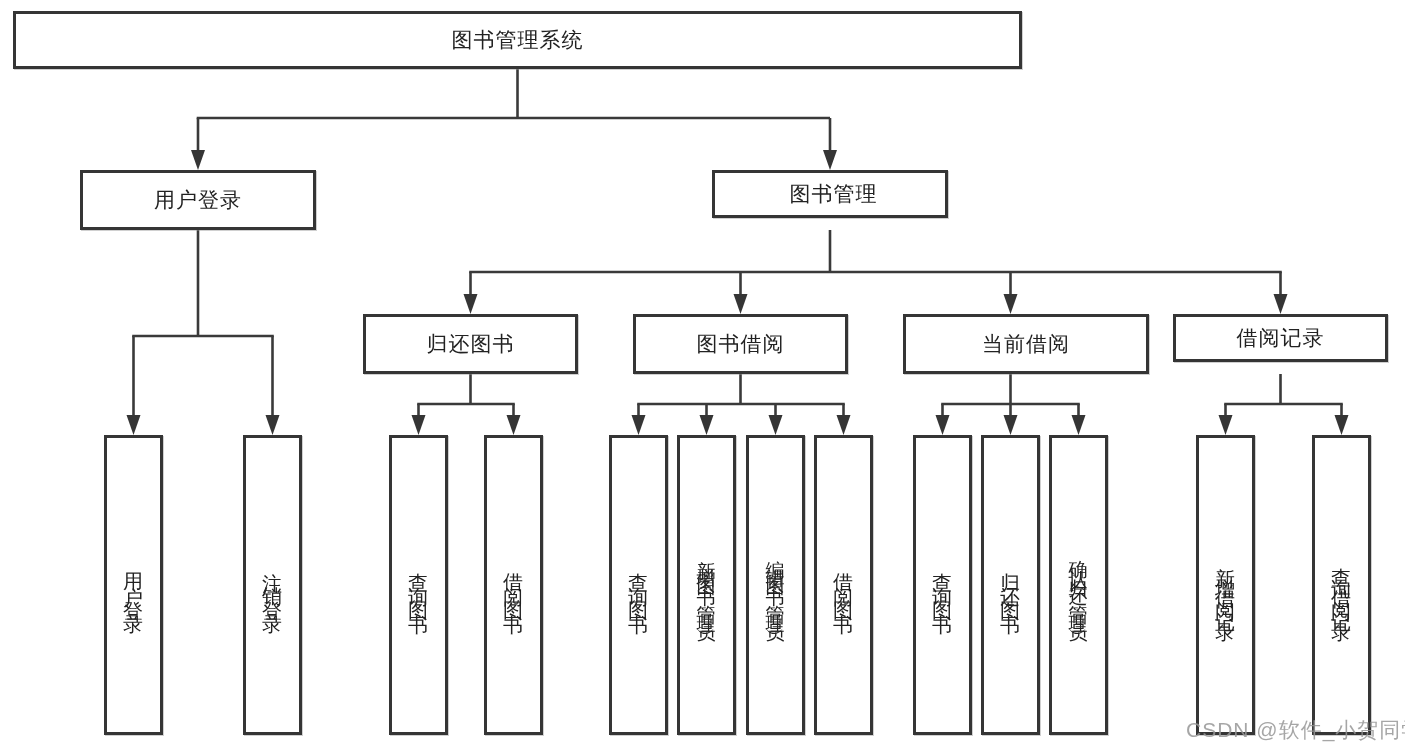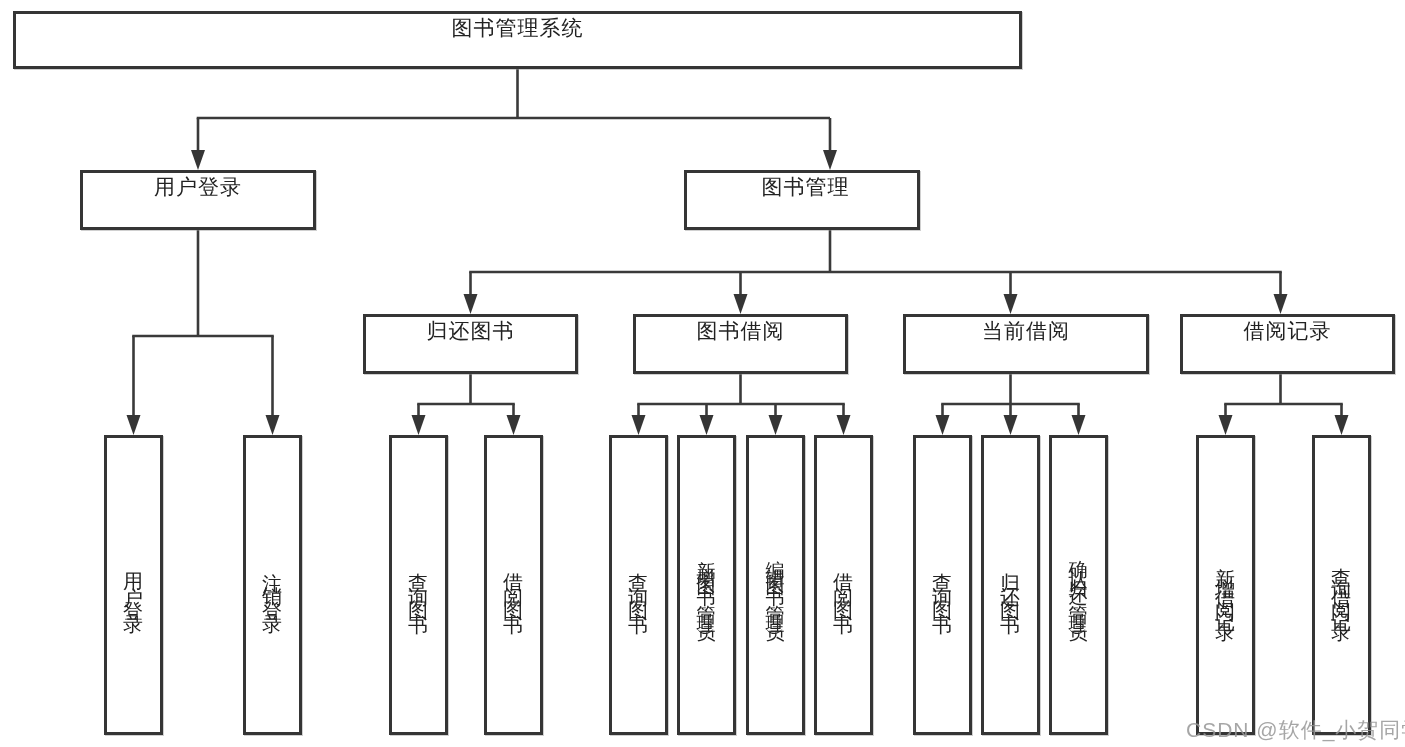--- a/index.html
+++ b/index.html
@@ -4,21 +4,21 @@
 <style>
   html,body{margin:0;padding:0;background:#ffffff;}
   body{font-family:"Liberation Sans","DejaVu Sans",sans-serif;}
   #stage{position:relative;width:1405px;height:747px;background:#ffffff;overflow:hidden;}
   #wires{position:absolute;left:0;top:0;z-index:1;}
   #wires line{stroke:#3a3a3a;stroke-width:2.6;}
   #wires polygon{fill:#353535;}
   .hbox{
     position:absolute;z-index:2;background:#ffffff;
     border:3px solid #353535;box-sizing:border-box;
-    display:flex;align-items:flex-start;justify-content:center;
+    display:flex;align-items:center;justify-content:center;
     font-size:21px;letter-spacing:1px;color:#222222;
     box-shadow:1px 1px 0 rgba(150,150,150,0.45);
   }
   .vbox{
     position:absolute;z-index:2;background:#ffffff;
     border:3px solid #353535;box-sizing:border-box;
     display:flex;align-items:center;justify-content:center;
     box-shadow:1px 1px 0 rgba(150,150,150,0.45);
   }
   .vbox span{
@@ -99,34 +99,34 @@
     <polygon points="1334.5,415 1348.5,415 1341.5,435"></polygon>
   </svg>
 
   <div class="hbox" style="left:13px;top:11px;width:1009px;height:58px;">
     <span>图书管理系统</span>
   </div>
 
   <div class="hbox" style="left:80px;top:170px;width:236px;height:60px;">
     <span>用户登录</span>
   </div>
-  <div class="hbox" style="left:684px;top:170px;width:236px;height:60px;padding-left:7px;">
+  <div class="hbox" style="left:712px;top:170px;width:236px;height:48px;padding-left:7px;">
     <span>图书管理</span>
   </div>
 
   <div class="hbox" style="left:363px;top:314px;width:215px;height:60px;">
     <span>归还图书</span>
   </div>
   <div class="hbox" style="left:633px;top:314px;width:215px;height:60px;">
     <span>图书借阅</span>
   </div>
   <div class="hbox" style="left:903px;top:314px;width:246px;height:60px;">
     <span>当前借阅</span>
   </div>
-  <div class="hbox" style="left:1173px;top:314px;width:215px;height:60px;margin-left:7px;">
+  <div class="hbox" style="left:1173px;top:314px;width:215px;height:48px;">
     <span>借阅记录</span>
   </div>
 
   <div class="vbox" style="left:104px;top:435px;width:59px;height:300px;">
     <span>用户登录</span>
   </div>
   <div class="vbox" style="left:243px;top:435px;width:59px;height:300px;">
     <span>注销登录</span>
   </div>
 

